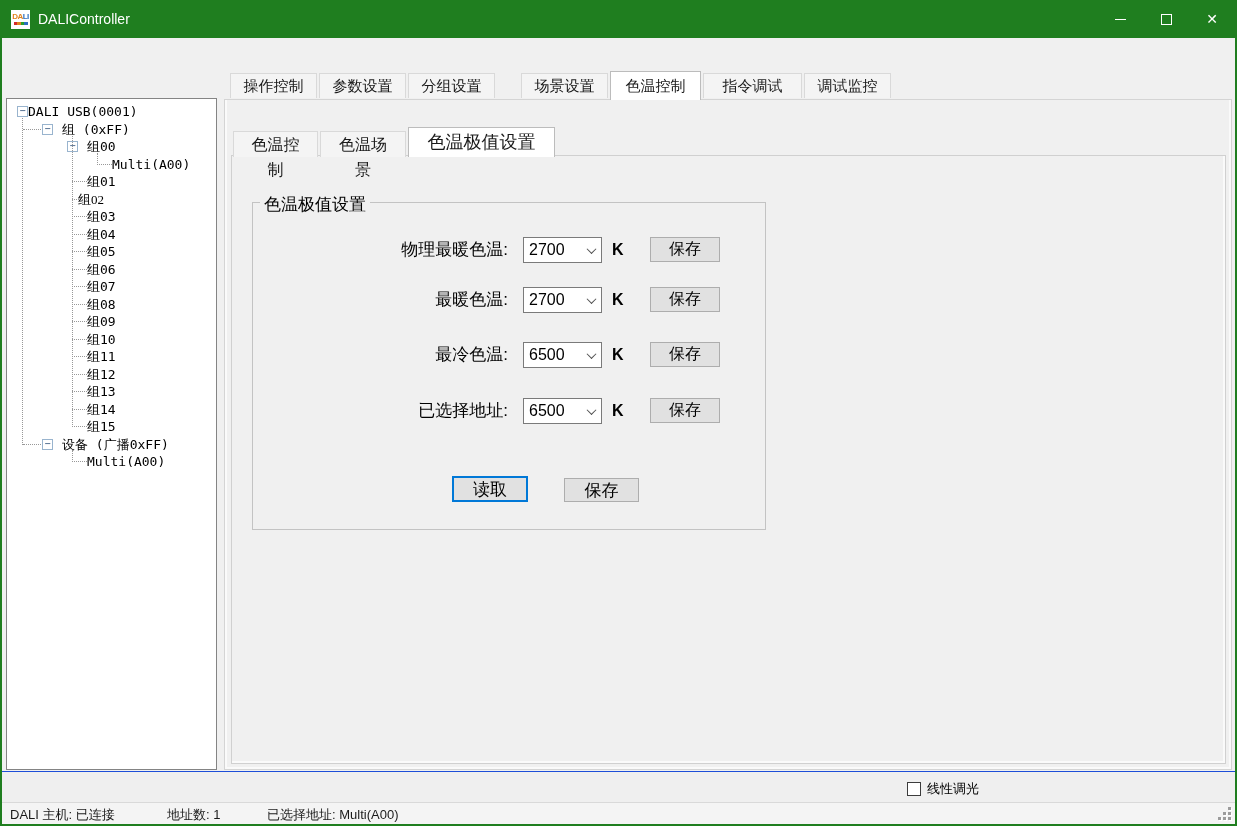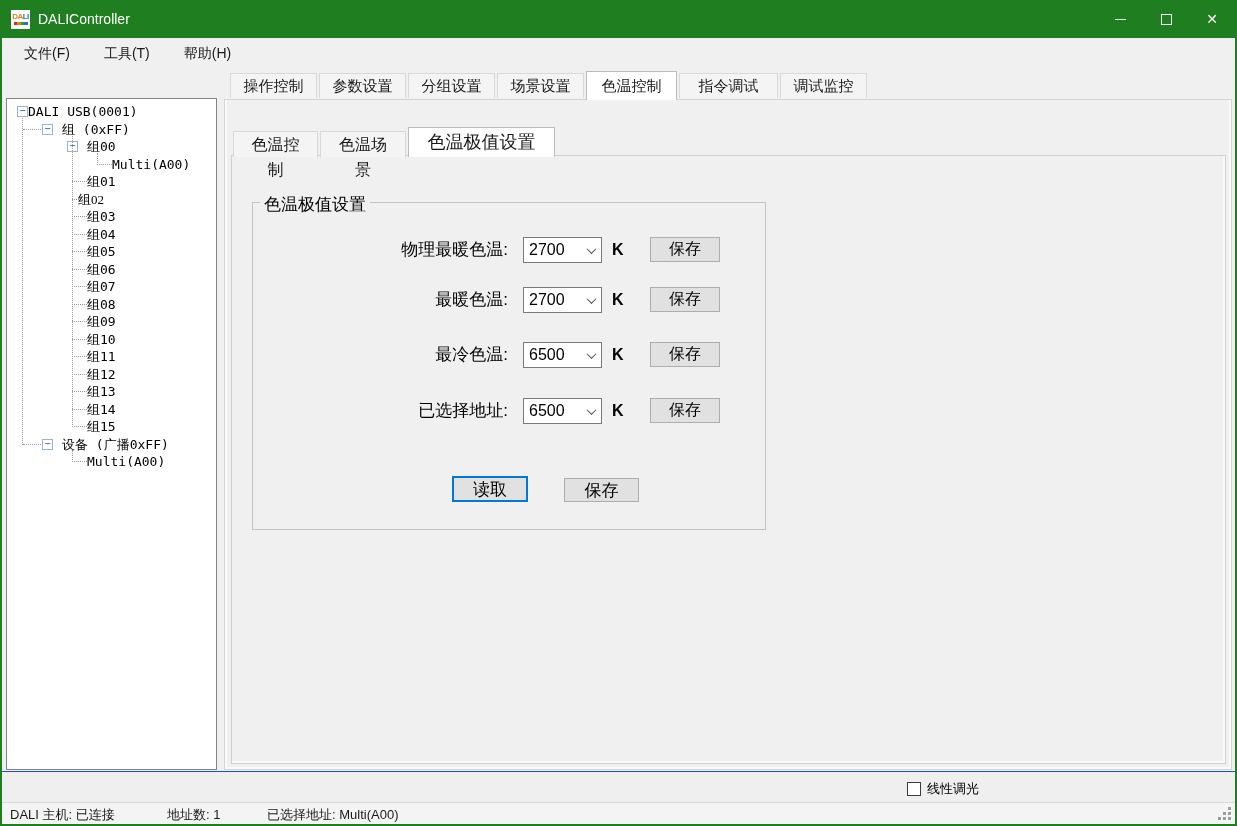--- a/index.html
+++ b/index.html
@@ -85,25 +85,20 @@
         </div>
       <div class="win-btn">
           <span class="glyph-max"></span>
         </div>
       <div class="win-btn">
           <span>✕</span>
         </div>
     </div>
   </div>
 
-  <div id="menubar">
-      <div class="menu-item">文件(F)</div>
-      <div class="menu-item">工具(T)</div>
-      <div class="menu-item">帮助(H)</div>
-    </div>
 
   <div id="tree-panel">
     <div id="tree">
         <div class="tree-row">
           <span class="tree-expander" style="left: 10px;">−</span>
           <span class="tree-label" style="left: 21px;">DALI USB(0001)</span>
         </div>
         <div class="tree-row">
           <span class="tree-expander" style="left: 35px;">−</span>
           <span class="tree-stub" style="left: 16px; width: 18px;"></span>
@@ -192,21 +187,21 @@
         <div class="tree-guide" style="left: 65px; top: 351px; height: 12px;"></div>
       </div>
   </div>
 
   <div id="main-tabpage"></div>
   <div id="sub-tabpage"></div>
   <div id="main-tabstrip">
       <div class="tab" style="width: 87px;">操作控制</div>
       <div class="tab" style="width: 87px;">参数设置</div>
       <div class="tab" style="width: 87px;">分组设置</div>
-      <div class="tab" style="width: 87px;">场景设置</div>
+      <div class="tab" style="width: 87px; margin-left: 24px;">场景设置</div>
       <div class="tab selected" style="width: 91px;">色温控制</div>
       <div class="tab" style="width: 99px;">指令调试</div>
       <div class="tab" style="width: 87px;">调试监控</div>
     </div>
   <div id="sub-tabstrip">
       <div class="tab subtab" style="width: 85px;">色温控制</div>
       <div class="tab subtab" style="width: 86px;">色温场景</div>
       <div class="tab subtab selected" style="width: 147px;">色温极值设置</div>
     </div>
 

